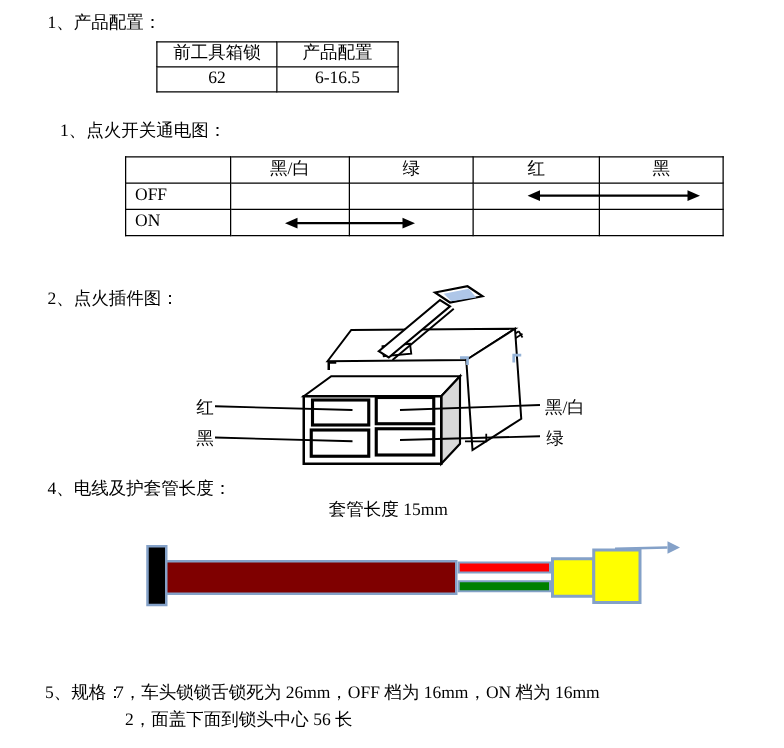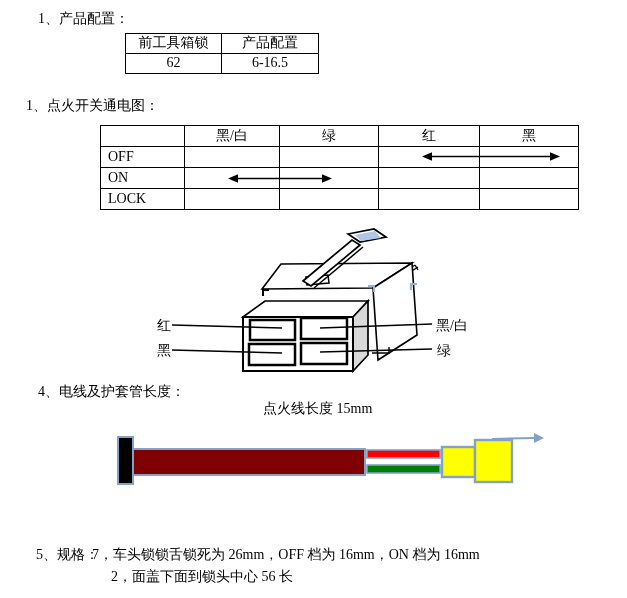--- a/index.html
+++ b/index.html
@@ -43,21 +43,21 @@
       <td>前工具箱锁</td>
       <td>产品配置</td>
     </tr>
     <tr>
       <td>62</td>
       <td>6-16.5</td>
     </tr>
   </tbody>
     </table>
 
-  <div class="abs" style="left:26px;top:98px;">1、点火开关通电图：</div>
+  <div class="abs" style="left:48px;top:98px;">1、点火开关通电图：</div>
 
   <div id="tbl2wrap">
     <table id="tbl2">
       <colgroup>
           <col style="width:84px">
           <col style="width:95px">
           <col style="width:99px">
           <col style="width:101px">
           <col style="width:99px">
         </colgroup>
@@ -76,43 +76,37 @@
             <td></td>
             <td></td>
       </tr>
       <tr>
         <td class="rowlab">ON</td>
         <td></td>
             <td></td>
             <td></td>
             <td></td>
       </tr>
-      <tr>
-        <td class="rowlab">LOCK</td>
-        <td></td>
-            <td></td>
-            <td></td>
-            <td></td>
-      </tr>
     </tbody>
       </table>
 
     <svg class="arrow-svg" style="left:322px;top:24px;" width="138" height="15" viewBox="0 0 138 15">
       <line x1="9" y1="7.5" x2="129" y2="7.5" stroke="#000" stroke-width="1.7"></line>
       <polygon points="0,7.5 10,3.2 10,11.8" fill="#000"></polygon>
       <polygon points="138,7.5 128,3.2 128,11.8" fill="#000"></polygon>
     </svg>
 
     <svg class="arrow-svg" style="left:128px;top:46px;" width="104" height="15" viewBox="0 0 104 15">
       <line x1="9" y1="7.5" x2="95" y2="7.5" stroke="#000" stroke-width="1.7"></line>
       <polygon points="0,7.5 10,3.2 10,11.8" fill="#000"></polygon>
       <polygon points="104,7.5 94,3.2 94,11.8" fill="#000"></polygon>
     </svg>
   </div>
 
+  <div class="abs" style="left:38px;top:232px;">2、点火插件图：</div>
 
   <svg class="fig" style="left:115px;top:228px;" width="360" height="152" viewBox="0 0 360 152">
 
     <polygon points="147,61 166,36 297,35 258,60" fill="#fff" stroke="#000" stroke-width="1.6"></polygon>
 
     <line x1="261" y1="62" x2="300" y2="37" stroke="#000" stroke-width="1.4"></line>
     <line x1="264" y1="64" x2="303" y2="39" stroke="#000" stroke-width="1.4"></line>
     <line x1="300" y1="37" x2="303" y2="42" stroke="#000" stroke-width="1.4"></line>
 
     <polygon points="258,60 297,35 302,107 263,132" fill="#fff" stroke="#000" stroke-width="1.6"></polygon>
@@ -144,31 +138,31 @@
 
     <text class="svgtext" x="42" y="102">红</text>
     <text class="svgtext" x="42" y="127">黑</text>
     <text class="svgtext" x="321" y="102">黑/白</text>
     <text class="svgtext" x="322" y="127">绿</text>
   </svg>
 
 
   <div class="abs" style="left:38px;top:384px;">4、电线及护套管长度：</div>
 
-  <div class="caption" style="left:263px;top:401px;">点火线长度 15mm</div>
+  <div class="caption" style="left:263px;top:401px;">套管长度 15mm</div>
 
   <svg class="fig" style="left:110px;top:430px;" width="450" height="60" viewBox="0 0 450 60">
     <rect x="8" y="7" width="15" height="47" stroke="#84A1C8" stroke-width="2" fill="#000000"></rect>
     <rect x="23" y="19" width="232" height="26" stroke="#84A1C8" stroke-width="2" fill="#7F0000"></rect>
     <rect x="257" y="20" width="73" height="8" stroke="#84A1C8" stroke-width="1.6" fill="#FF0000"></rect>
     <rect x="257" y="35" width="73" height="8" stroke="#84A1C8" stroke-width="1.6" fill="#008000"></rect>
     <rect x="332" y="17" width="33" height="30" stroke="#84A1C8" stroke-width="2.4" fill="#FFFF00"></rect>
     <rect x="365" y="10" width="37" height="42" stroke="#84A1C8" stroke-width="2.4" fill="#FFFF00"></rect>
     <line x1="382" y1="9" x2="424" y2="8" stroke="#84A1C8" stroke-width="2"></line>
     <polygon points="424,3 434,8 424,13" fill="#84A1C8"></polygon>
   </svg>
 
 
   <div class="abs" style="left:36px;top:547px;">5、规格：</div>
   <div class="abs" style="left:92px;top:547px;">7，车头锁锁舌锁死为 26mm，OFF 档为 16mm，ON 档为 16mm</div>
-  <div class="abs" style="left:100px;top:569px;margin-left:11px;">2，面盖下面到锁头中心 56 长</div>
+  <div class="abs" style="left:100px;top:569px;">2，面盖下面到锁头中心 56 长</div>
 
 </div>
 
 </body></html>

